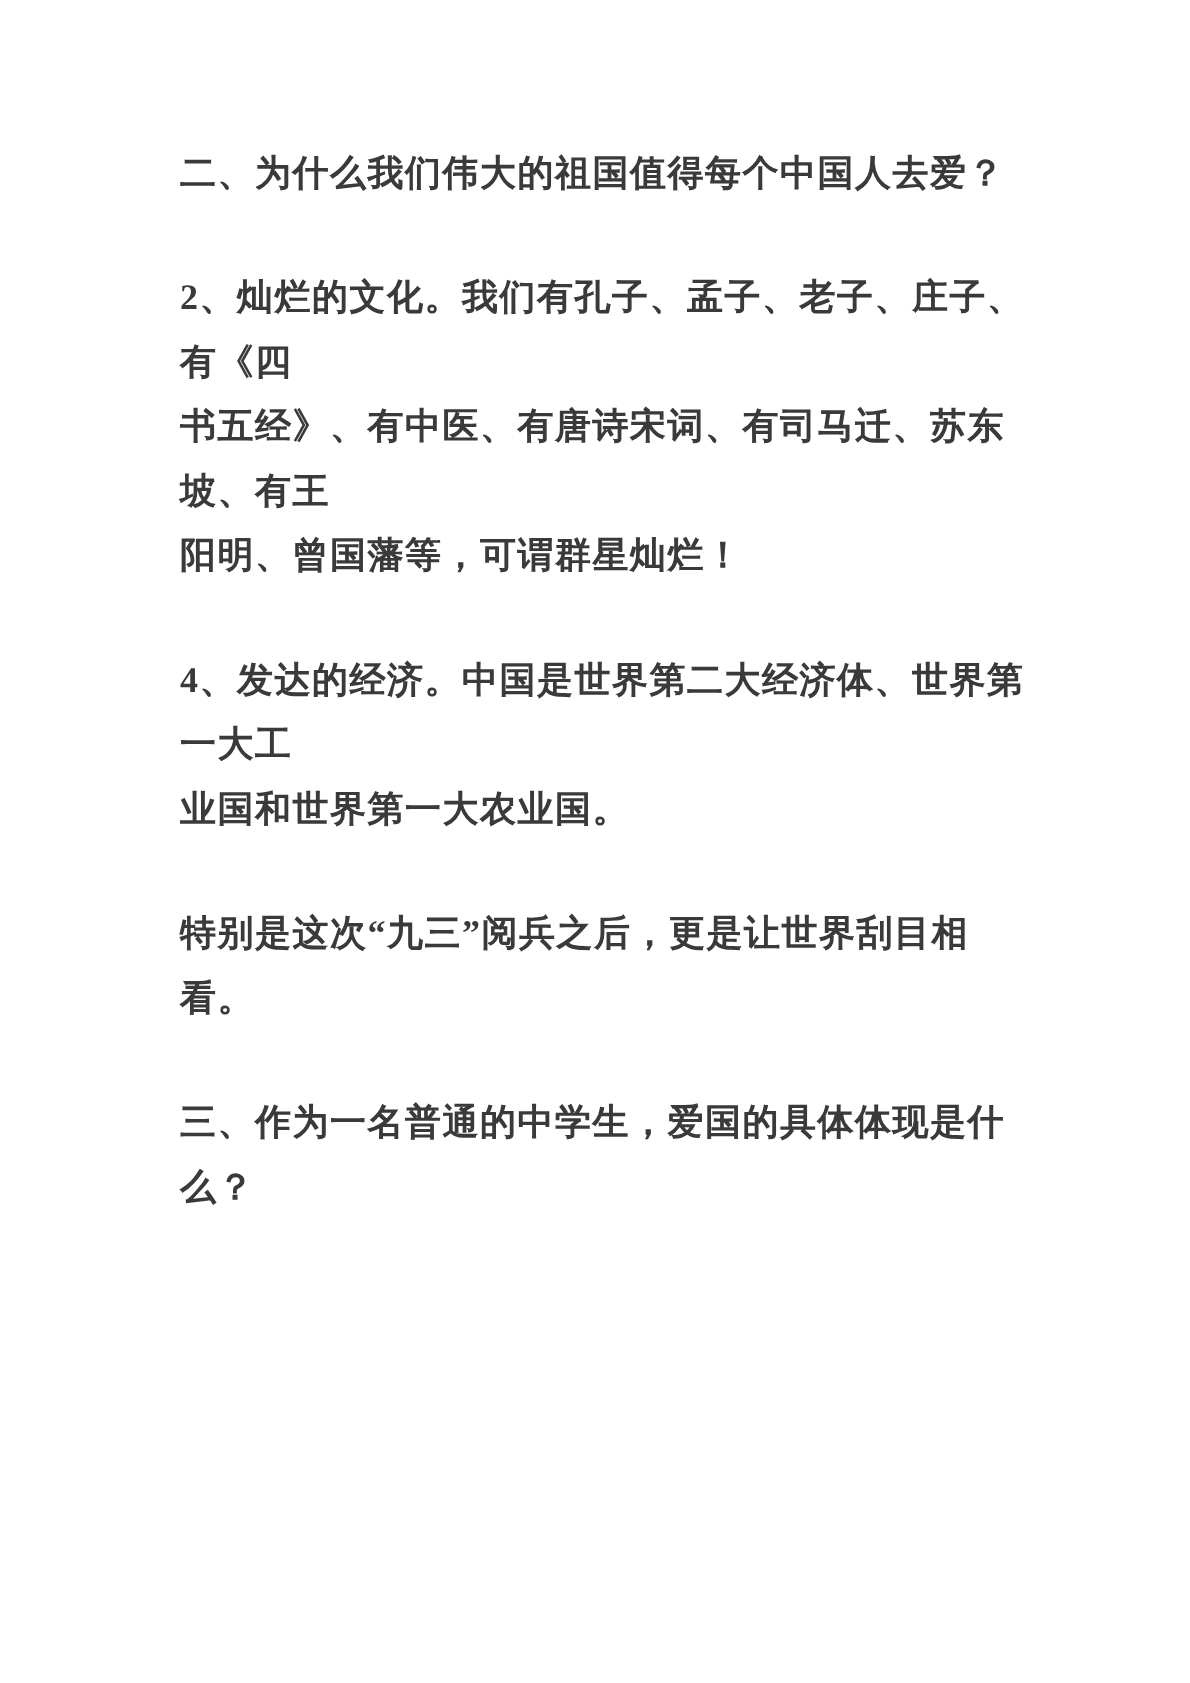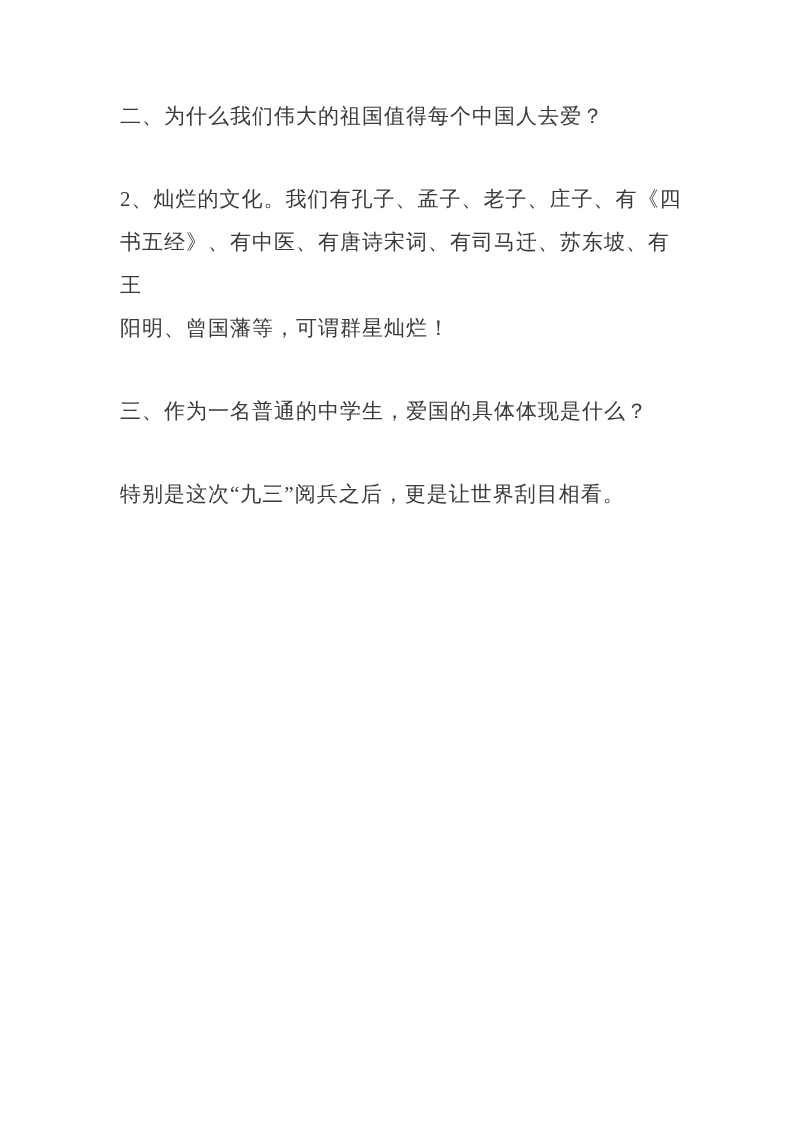--- a/index.html
+++ b/index.html
@@ -15,32 +15,34 @@
   }
   .doc-page {
     box-sizing: border-box;
     width: 793px;
     height: 1122px;
     background: #ffffff;
     padding: 95px 110px 0 120px;
   }
   .doc-paragraph {
     margin: 0 0 40px 0;
-    font-size: 21px;
+    font-size: 24px;
     line-height: 43px;
     letter-spacing: 1px;
     color: #3a3a3a;
     white-space: pre-line;
     text-align: left;
-    font-weight: 400;
+    font-weight: 700;
   }
 </style>
 </head>
 <body>
 
 <div class="doc-page">
   <p class="doc-paragraph">二、为什么我们伟大的祖国值得每个中国人去爱？</p>
   <p class="doc-paragraph">2、灿烂的文化。我们有孔子、孟子、老子、庄子、有《四
 书五经》、有中医、有唐诗宋词、有司马迁、苏东坡、有王
 阳明、曾国藩等，可谓群星灿烂！</p>
+  <p class="doc-paragraph">4、发达的经济。中国是世界第二大经济体、世界第一大工
+业国和世界第一大农业国。</p>
+  <p class="doc-paragraph">特别是这次“九三”阅兵之后，更是让世界刮目相看。</p>
   <p class="doc-paragraph">三、作为一名普通的中学生，爱国的具体体现是什么？</p>
-  <p class="doc-paragraph">特别是这次“九三”阅兵之后，更是让世界刮目相看。</p>
 </div>
 
 </body></html>

